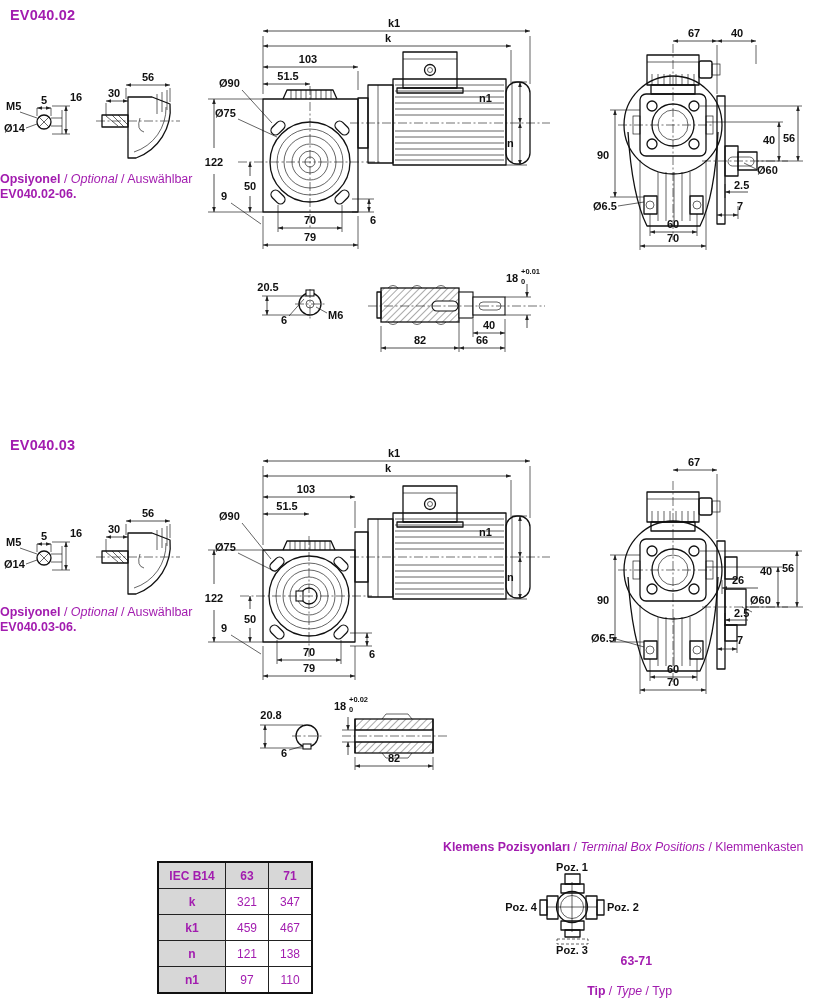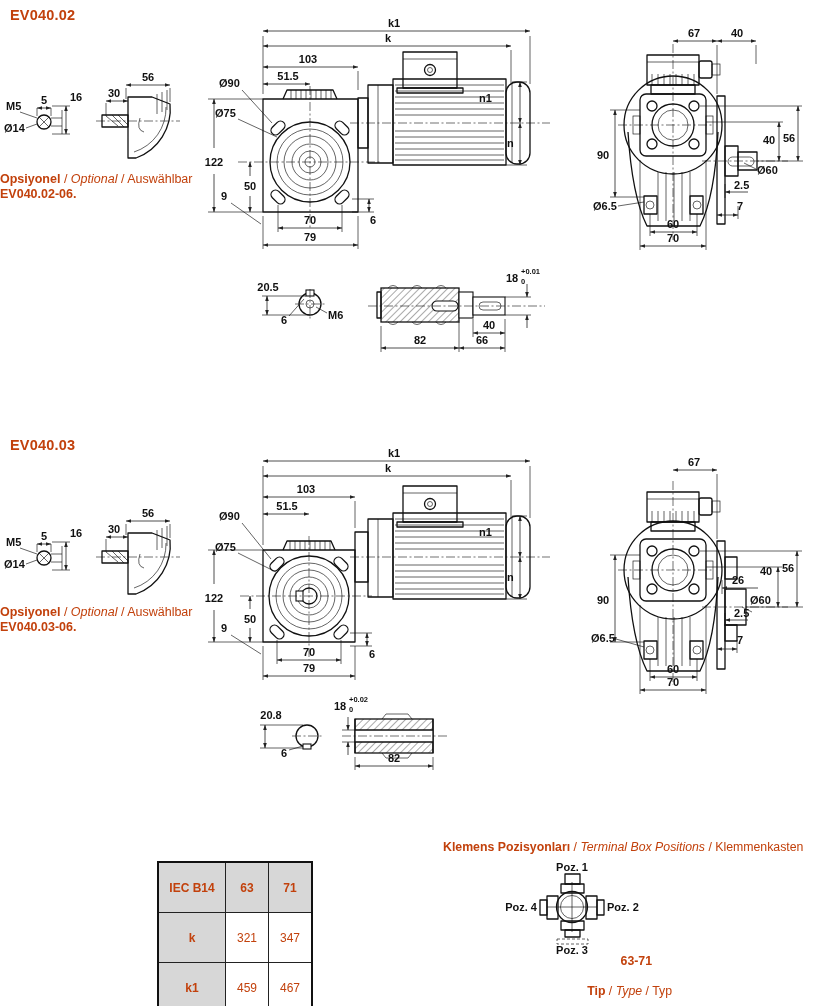--- a/index.html
+++ b/index.html
@@ -1,34 +1,34 @@
 <!DOCTYPE html>
 <html><head>
 <meta charset="utf-8">
 <style>
 html,body{margin:0;padding:0}
-.page{position:relative;width:818px;height:1006px;background:#fff;font-family:"Liberation Sans",sans-serif;color:#c2410c;overflow:hidden}
+.page{position:relative;width:818px;height:1006px;background:#fff;font-family:"Liberation Sans",sans-serif;color:#a21caf;overflow:hidden}
 .abs{position:absolute}
 .ttl{font-weight:bold;font-size:14.5px;letter-spacing:.2px}
 .note{font-size:12.5px;text-align:left;line-height:1.2}
 .b{font-weight:bold}
 .i{font-style:italic}
 .cap{font-size:12.3px;white-space:nowrap}
 svg{overflow:visible;display:block}
 svg .o{fill:none;stroke:#111;stroke-width:1.3;stroke-linejoin:round}
 svg .t{fill:none;stroke:#111;stroke-width:.65}
 svg .c{fill:none;stroke:#111;stroke-width:.6;stroke-dasharray:9 2.5 2 2.5}
 svg .d{fill:none;stroke:#222;stroke-width:.8}
 svg .wf{fill:#fff;stroke:#111;stroke-width:1.1}
 svg text{font:bold 11px "Liberation Sans",sans-serif;fill:#111}
 svg text.sm{font-size:7.5px}
 .mid{text-anchor:middle}
 .end{text-anchor:end}
 table.dim{border-collapse:collapse;border:2.6px solid #111;background:#fff}
-table.dim td{border:1.2px solid #222;text-align:center;vertical-align:middle;font-size:12px;width:38px;height:25px;padding:12px 2px}
+table.dim td{border:1.2px solid #222;text-align:center;vertical-align:middle;font-size:12px;width:38px;height:25px;padding:0 2px}
 table.dim td.h{background:#d7d7d7;font-weight:bold}
 table.dim td.lab{width:62px}
 .ctr{text-align:right}
 </style>
 </head>
 <body>
 
 <div class="page">
 
   <div class="abs ttl" style="left:10px;top:7px">EV040.02</div>

